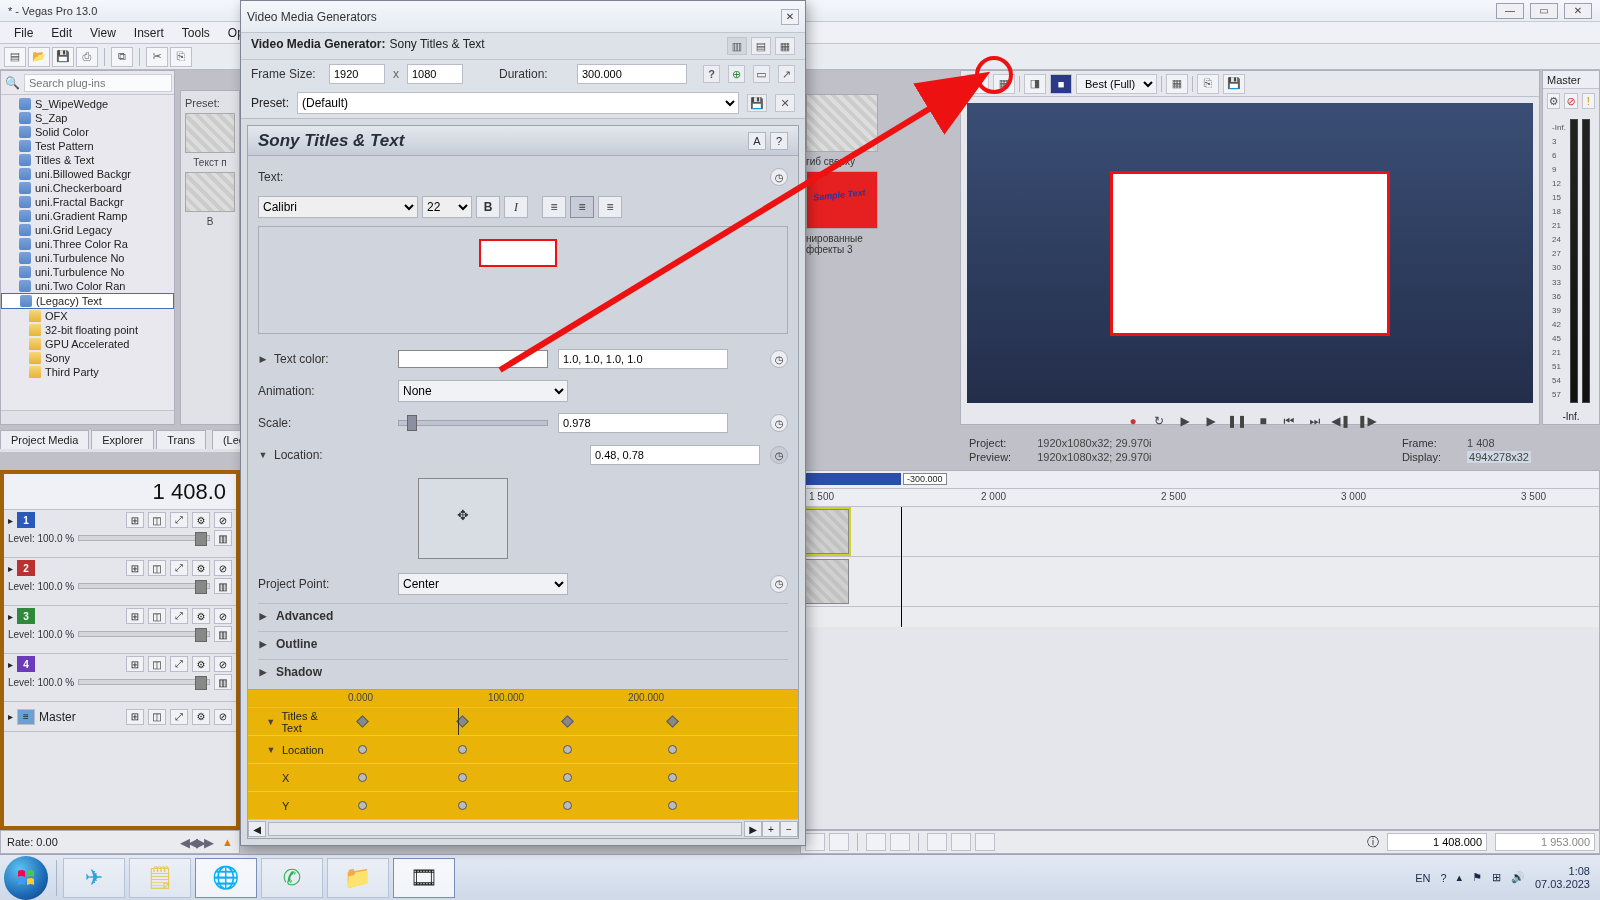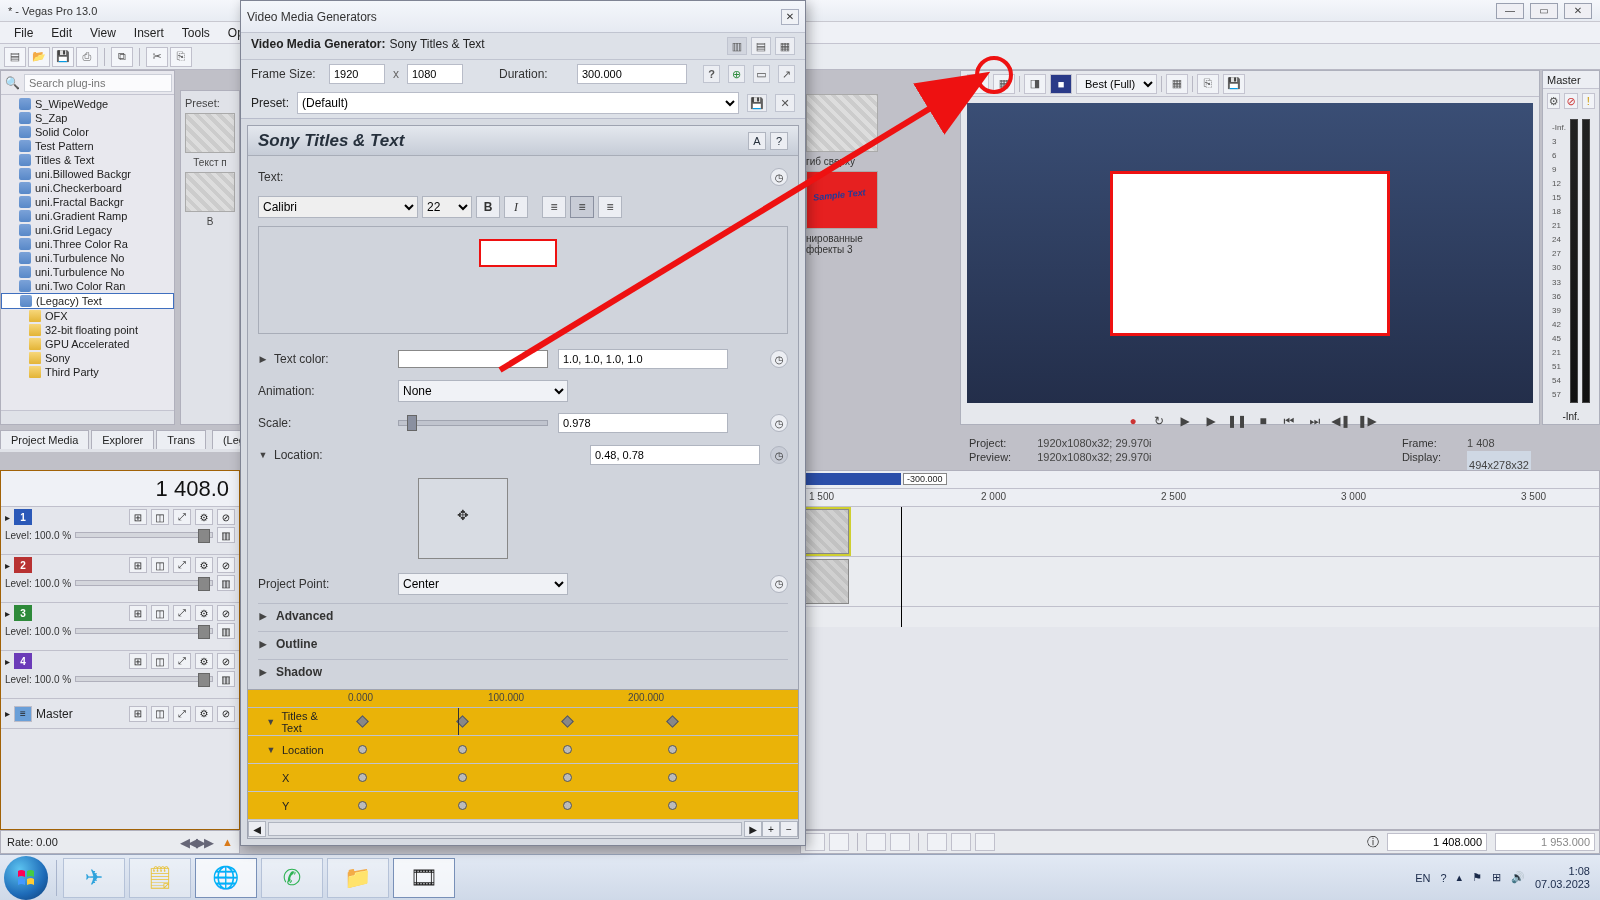--- a/index.html
+++ b/index.html
@@ -42,31 +42,31 @@
   .prev-btn { width:22px; height:20px; border:1px solid #c4c4d0; background:#f1f3f7; cursor:pointer; display:flex; align-items:center; justify-content:center; font-size:11px; color:#555; }
   .prev-sep { width:1px; height:16px; background:#b8b8c4; }
   .prev-select { height:20px; border:1px solid #c4c4d0; background:#f1f3f7; font-size:11px; padding:0 4px; }
   .preview-video { position:relative; margin:6px; background:linear-gradient(#3a4e75,#232e4a); height:300px; display:flex; align-items:center; justify-content:center; }
   .preview-video .frame { width:280px; height:165px; background:#fff; border:3px solid #e11; }
   .transport { display:flex; align-items:center; justify-content:center; gap:6px; height:24px; }
   .trans-btn { width:20px; height:18px; display:flex; align-items:center; justify-content:center; color:#444; cursor:pointer; font-size:12px; }
   .trans-btn.rec { color:#c33; }
   .prev-info { font-size:11px; color:#333; padding:4px 8px; display:grid; grid-template-columns: auto 1fr auto auto; gap:2px 26px; }
   .prev-info .val { color:#444; }
-  .prev-info .sel { background:#cfd8e4; padding:8px 2px; }
+  .prev-info .sel { background:#cfd8e4; padding:0 2px; }
 
   
   .master-meter { position:absolute; top:70px; right:0; width:58px; bottom:475px; background:#e6e8ed; border:1px solid #aeb0bc; display:flex; flex-direction:column; }
   .master-meter .hdr { height:18px; font-size:11px; display:flex; align-items:center; padding-left:4px; border-bottom:1px solid #c4c4d0; background:#eceef3; }
   .meter-strip { flex:1; display:flex; justify-content:center; gap:4px; padding:6px 0; }
   .meter-bar { width:8px; background:linear-gradient(#222,#111); border:1px solid #444; }
   .meter-scale { display:flex; flex-direction:column; justify-content:space-between; font-size:8px; color:#555; padding:4px 0; }
 
   
-  .track-area { position:absolute; top:470px; left:0; width:240px; bottom:70px; background:#e4e6ec; border:1px solid #a16207; overflow:hidden; }
+  .track-area { position:absolute; top:470px; left:0; width:240px; bottom:70px; background:#e4e6ec; border:4px solid #a16207; overflow:hidden; }
   .time-display { height:36px; display:flex; align-items:center; justify-content:flex-end; padding-right:10px; font-size:22px; color:#111; background:#eff1f6; border-bottom:1px solid #c0c0cc; }
   .track-head { height:48px; border-bottom:1px solid #c0c0cc; display:flex; flex-direction:column; padding:2px 4px; gap:2px; }
   .track-row1 { display:flex; align-items:center; gap:4px; }
   .track-num { width:18px; height:16px; display:flex; align-items:center; justify-content:center; font-size:10px; color:#fff; font-weight:bold; }
   .track-num.t1 { background:#2b59b8; }
   .track-num.t2 { background:#b83232; }
   .track-num.t3 { background:#2e8a3a; }
   .track-num.t4 { background:#6b3bb8; }
   .track-icon { width:18px; height:16px; border:1px solid #bcbcc8; background:#f0f2f6; cursor:pointer; display:flex; align-items:center; justify-content:center; font-size:10px; }
   .track-level { font-size:10px; color:#333; }

